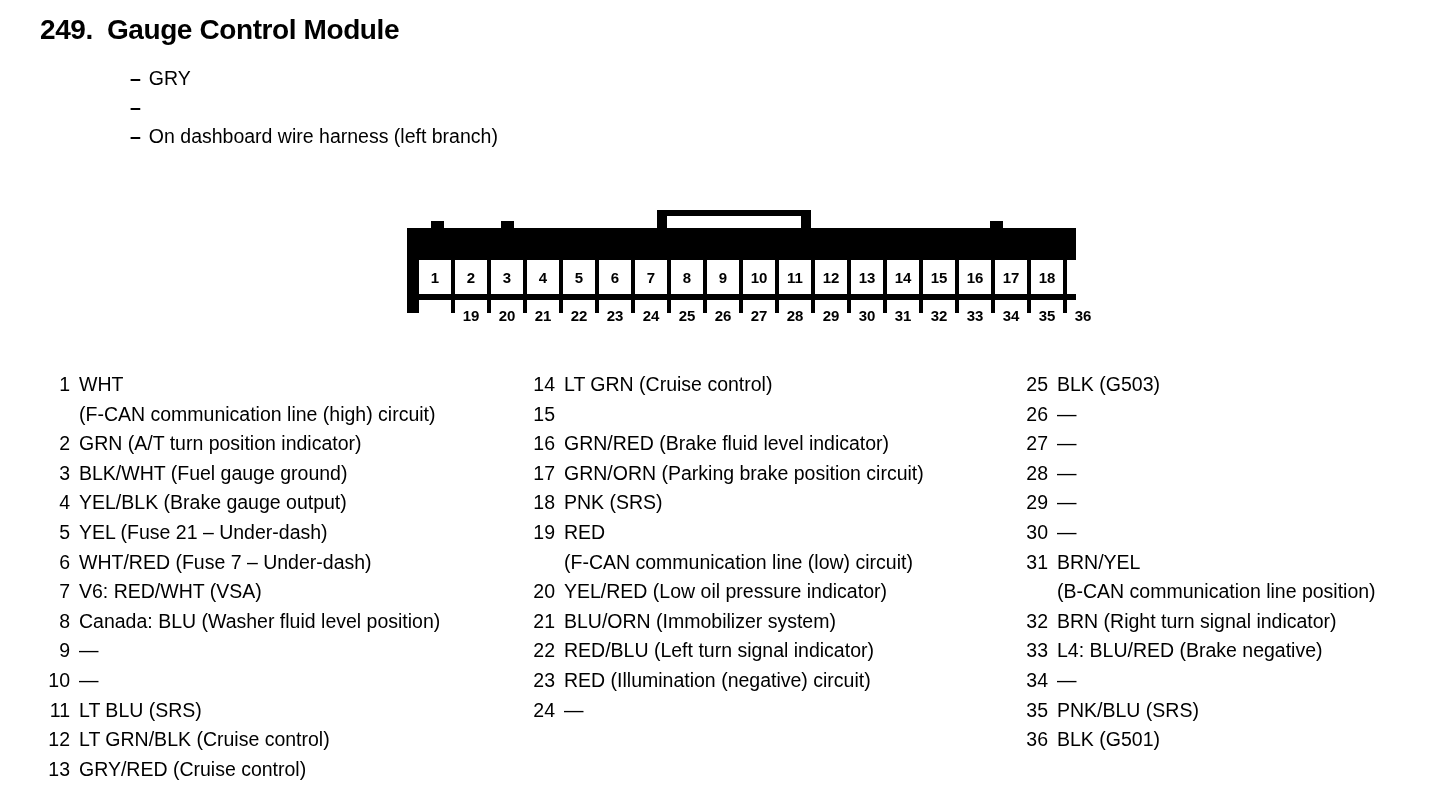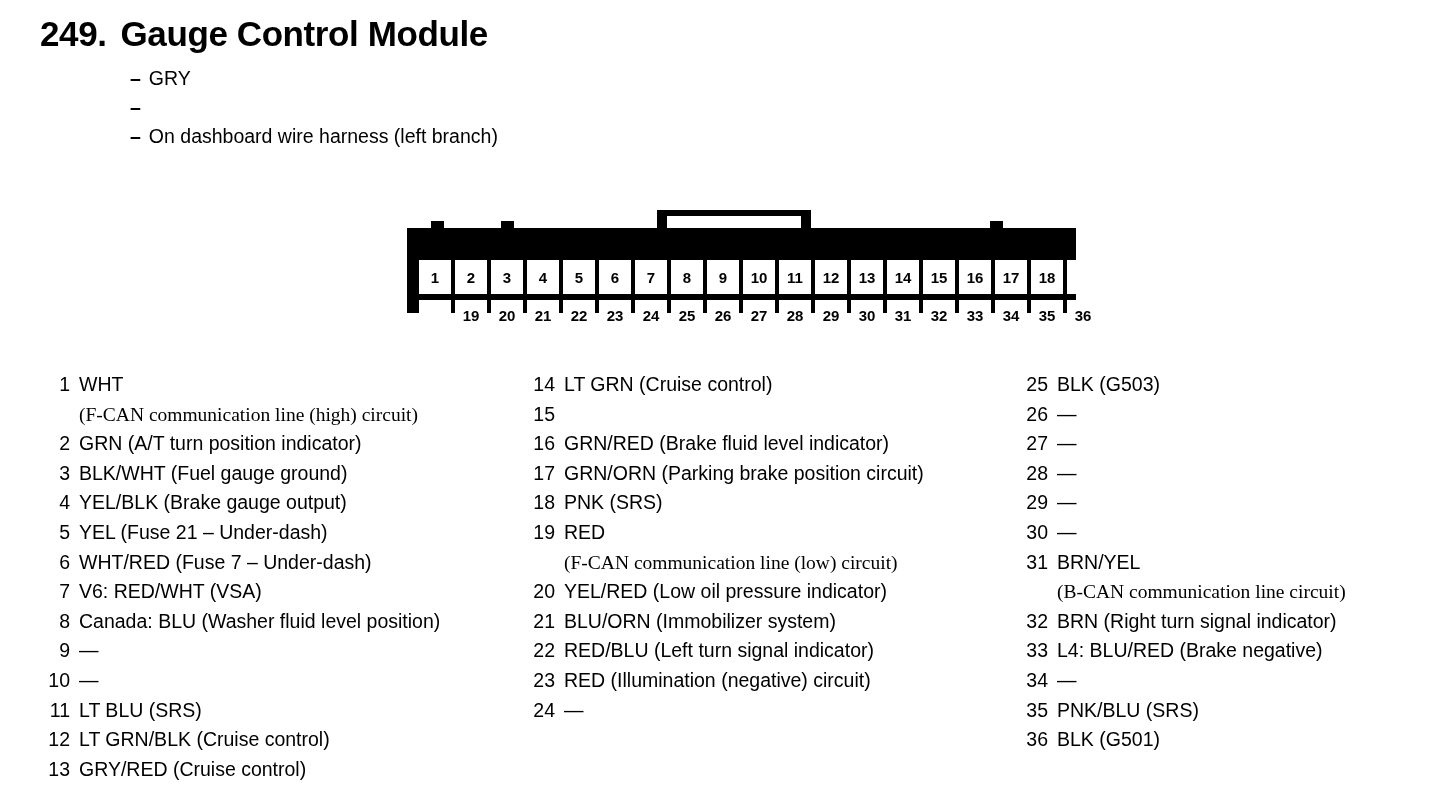--- a/index.html
+++ b/index.html
@@ -16,21 +16,21 @@
     font-family: "Liberation Sans", sans-serif;
     color: #000000;
     -webkit-font-smoothing: none;
   }
 
   
   #page-title {
     position: absolute;
     left: 40px;
     top: 14px;
-    font-size: 35px;
+    font-size: 28px;
     font-weight: bold;
     letter-spacing: -0.4px;
     white-space: nowrap;
   }
   #page-title .num {
     margin-right: 14px;
   }
 
   #notes-list {
     position: absolute;
@@ -144,21 +144,20 @@
     width: 30px;
     text-align: right;
     flex: 0 0 30px;
     margin-right: 9px;
   }
   .pin-desc {
     flex: 1 1 auto;
   }
   .pin-desc .cont {
     display: block;
-    font-family: Liberation Serif, serif;
   }
 </style>
 </head>
 <body>
 
 <div id="page-title">
   <span class="num">249.</span><span>Gauge Control Module</span>
 </div>
 
 <div id="notes-list">
@@ -350,21 +349,21 @@
     <div class="pin-entry">
       <span class="pin-num">29</span>
       <span class="pin-desc"><span>—</span></span>
     </div>
     <div class="pin-entry">
       <span class="pin-num">30</span>
       <span class="pin-desc"><span>—</span></span>
     </div>
     <div class="pin-entry">
       <span class="pin-num">31</span>
-      <span class="pin-desc"><span>BRN/YEL</span><span class="cont">(B-CAN communication line circuit)</span></span>
+      <span class="pin-desc"><span>BRN/YEL</span><span class="cont">(B-CAN communication line position)</span></span>
     </div>
     <div class="pin-entry">
       <span class="pin-num">32</span>
       <span class="pin-desc"><span>BRN (Right turn signal indicator)</span></span>
     </div>
     <div class="pin-entry">
       <span class="pin-num">33</span>
       <span class="pin-desc"><span>L4: BLU/RED (Brake negative)</span></span>
     </div>
     <div class="pin-entry">

